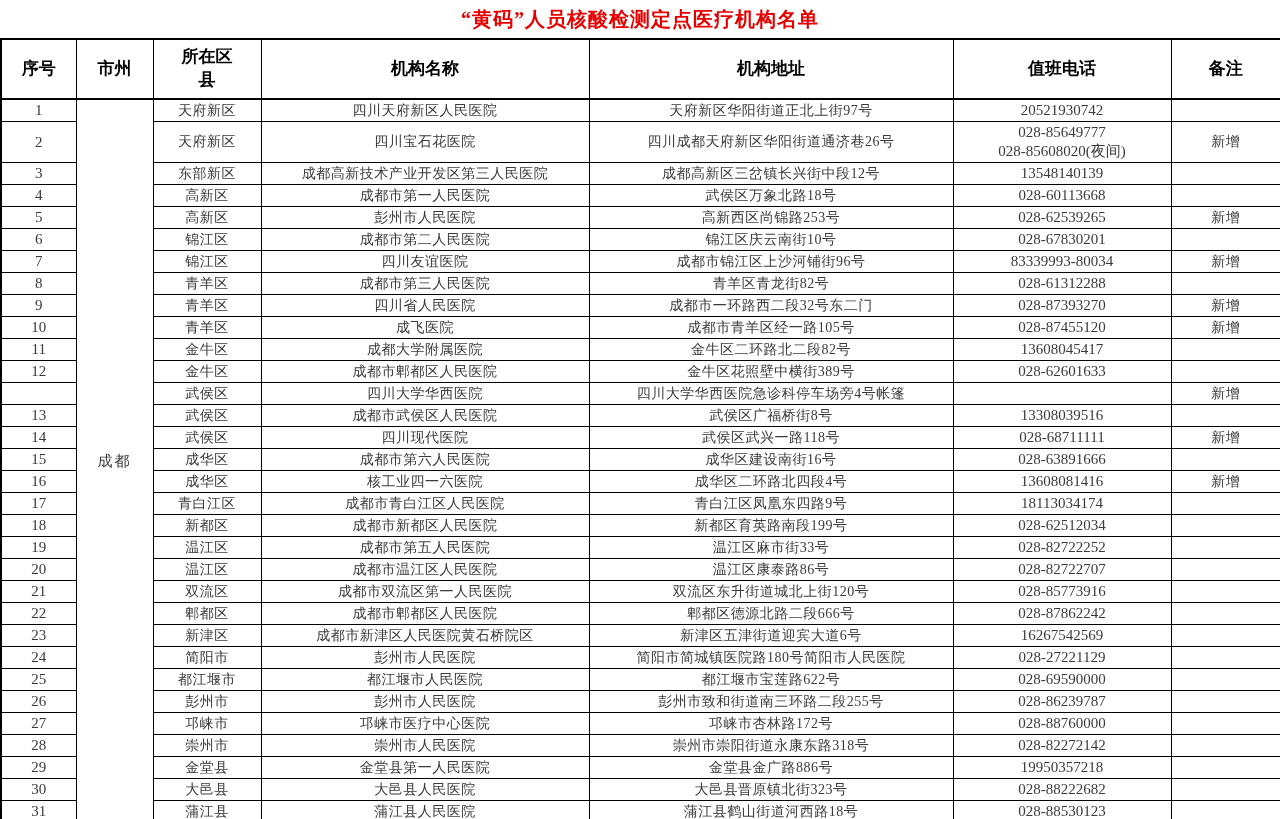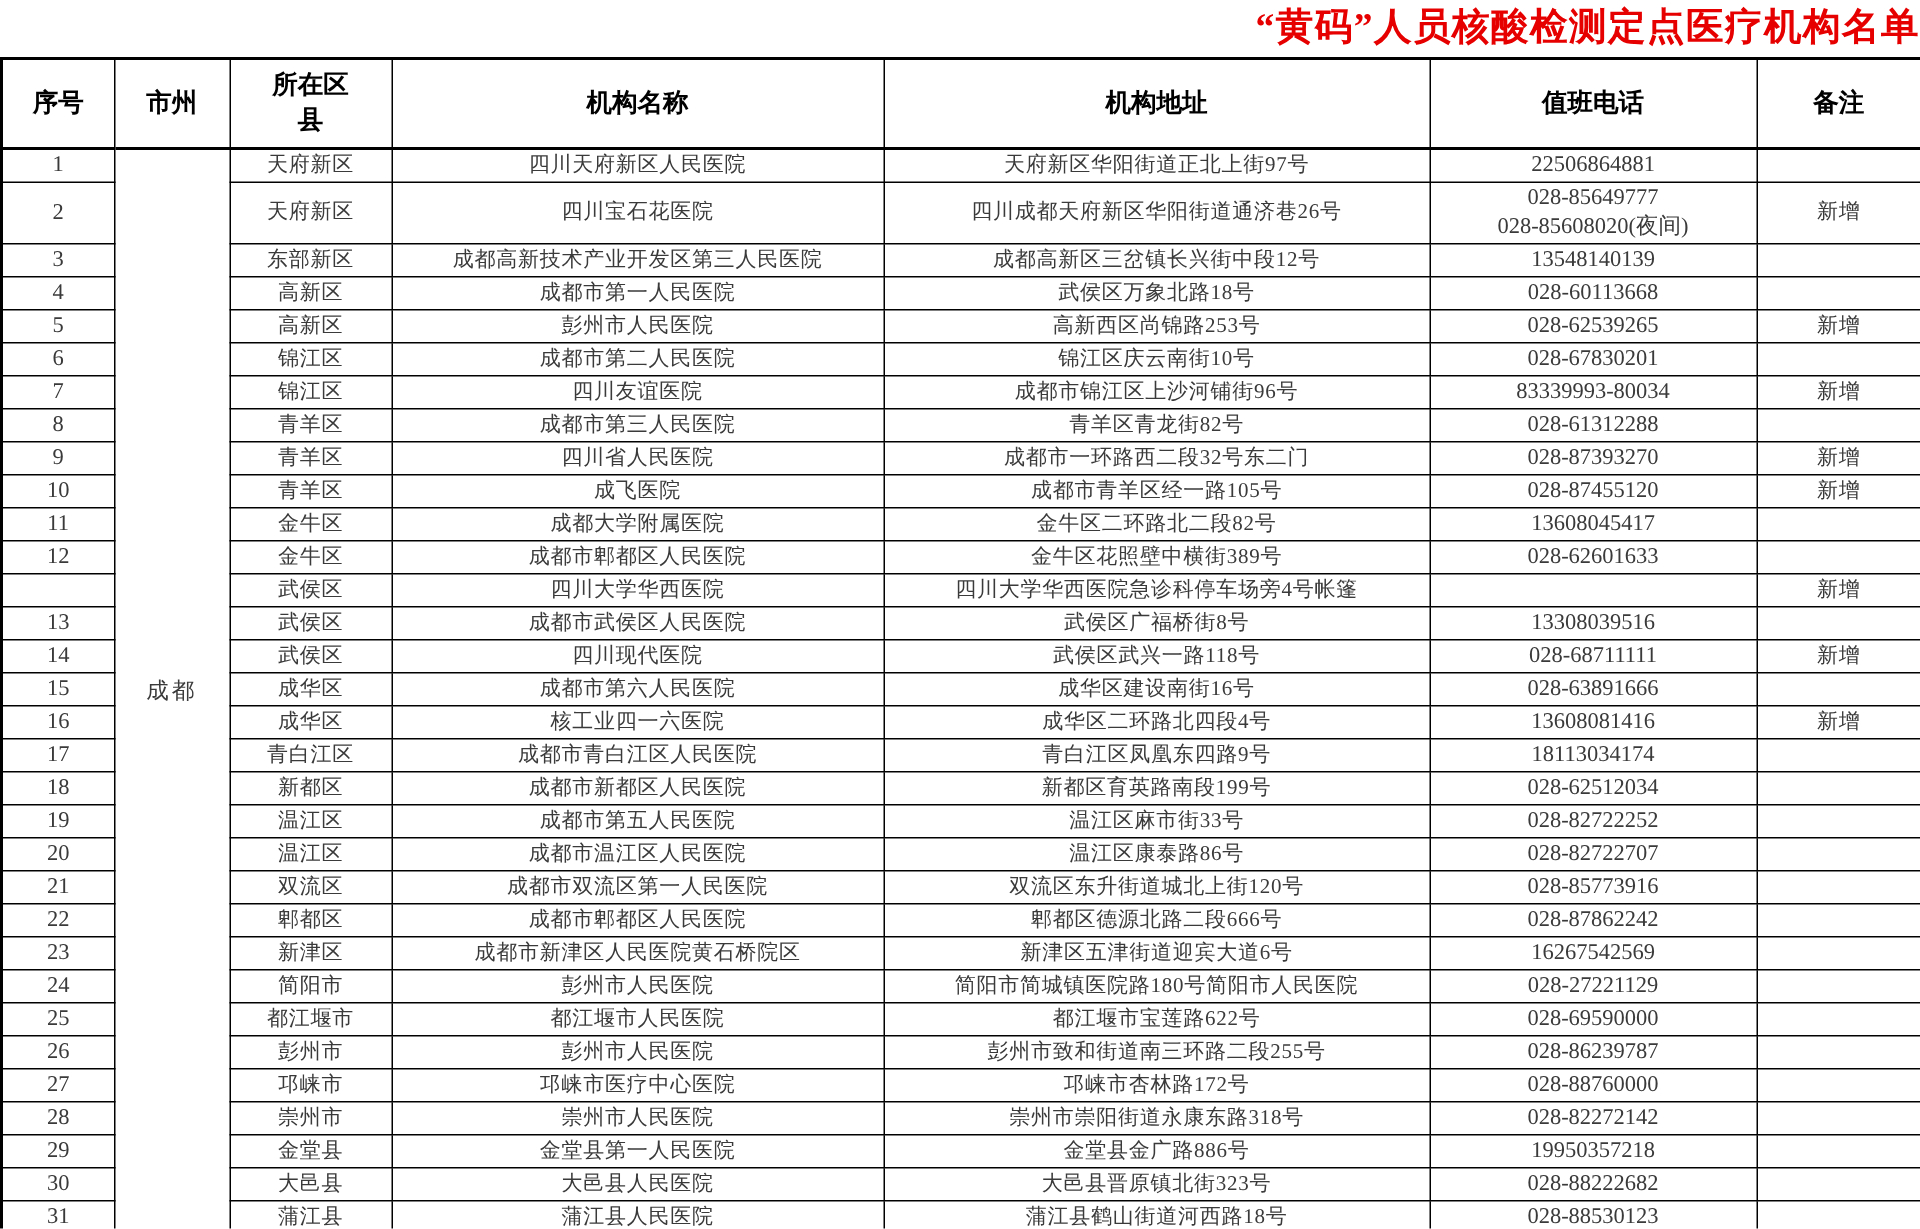--- a/index.html
+++ b/index.html
@@ -4,22 +4,22 @@
 <style>
   html, body {
     margin: 0; padding: 0;
     width: 1280px; height: 819px;
     background: #ffffff;
     overflow: hidden;
     font-family: "Liberation Serif", "DejaVu Serif", serif;
   }
   .title {
     width: 1280px; height: 38px;
-    text-align: right;
-    font-size: 25px; font-weight: bold;
+    text-align: center;
+    font-size: 20px; font-weight: bold;
     color: #e60000;
     line-height: 38px;
     letter-spacing: 1px;
   }
   table.main {
     width: 1280px;
     border-collapse: collapse;
     table-layout: fixed;
     border: 2px solid #000;
   }
@@ -77,21 +77,21 @@
         <th>备注</th>
       </tr>
   </thead>
   <tbody>
       <tr>
         <td class="serial">1</td>
         <td class="city" rowspan="32">成都</td>
         <td class="district">天府新区</td>
         <td class="name">四川天府新区人民医院</td>
         <td class="addr">天府新区华阳街道正北上街97号</td>
-        <td class="phone">22506864881</td>
+        <td class="phone">20521930742</td>
         <td class="remark"></td>
       </tr>
       <tr style="height: 41px;">
         <td class="serial">2</td>
         <td class="district">天府新区</td>
         <td class="name">四川宝石花医院</td>
         <td class="addr">四川成都天府新区华阳街道通济巷26号</td>
         <td class="phone">028-85649777<br>028-85608020(夜间)</td>
         <td class="remark">新增</td>
       </tr>

